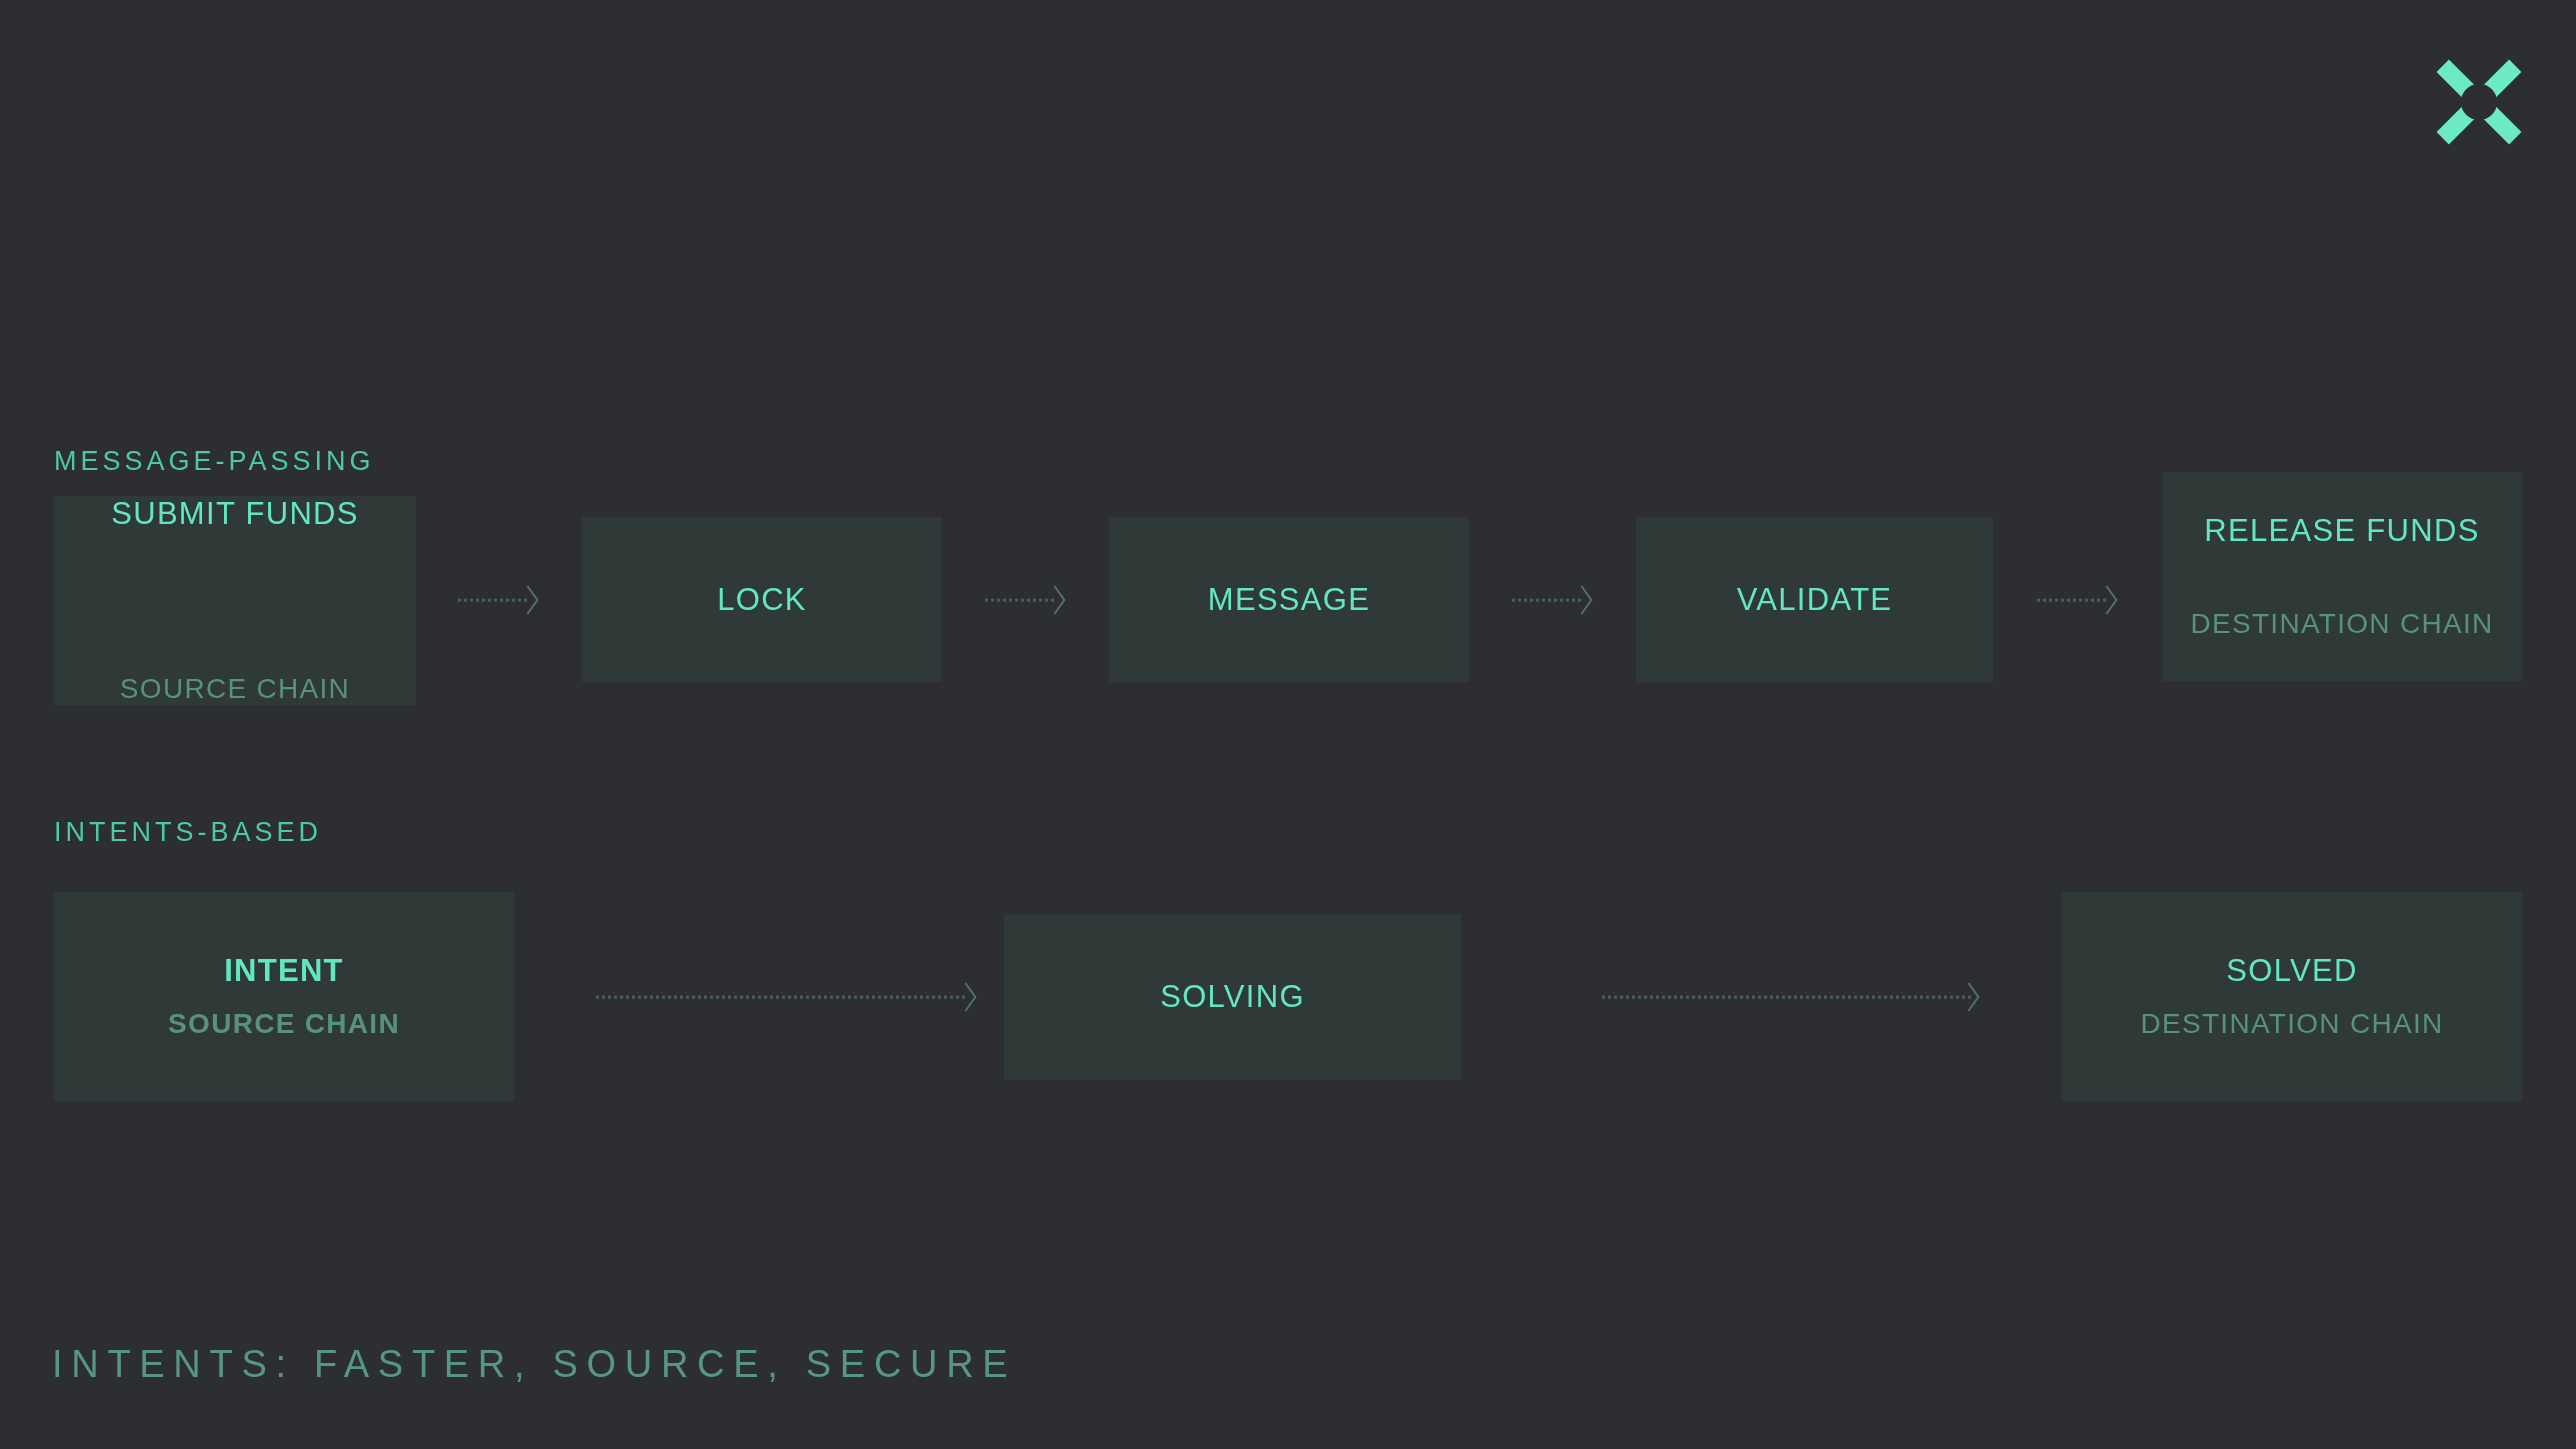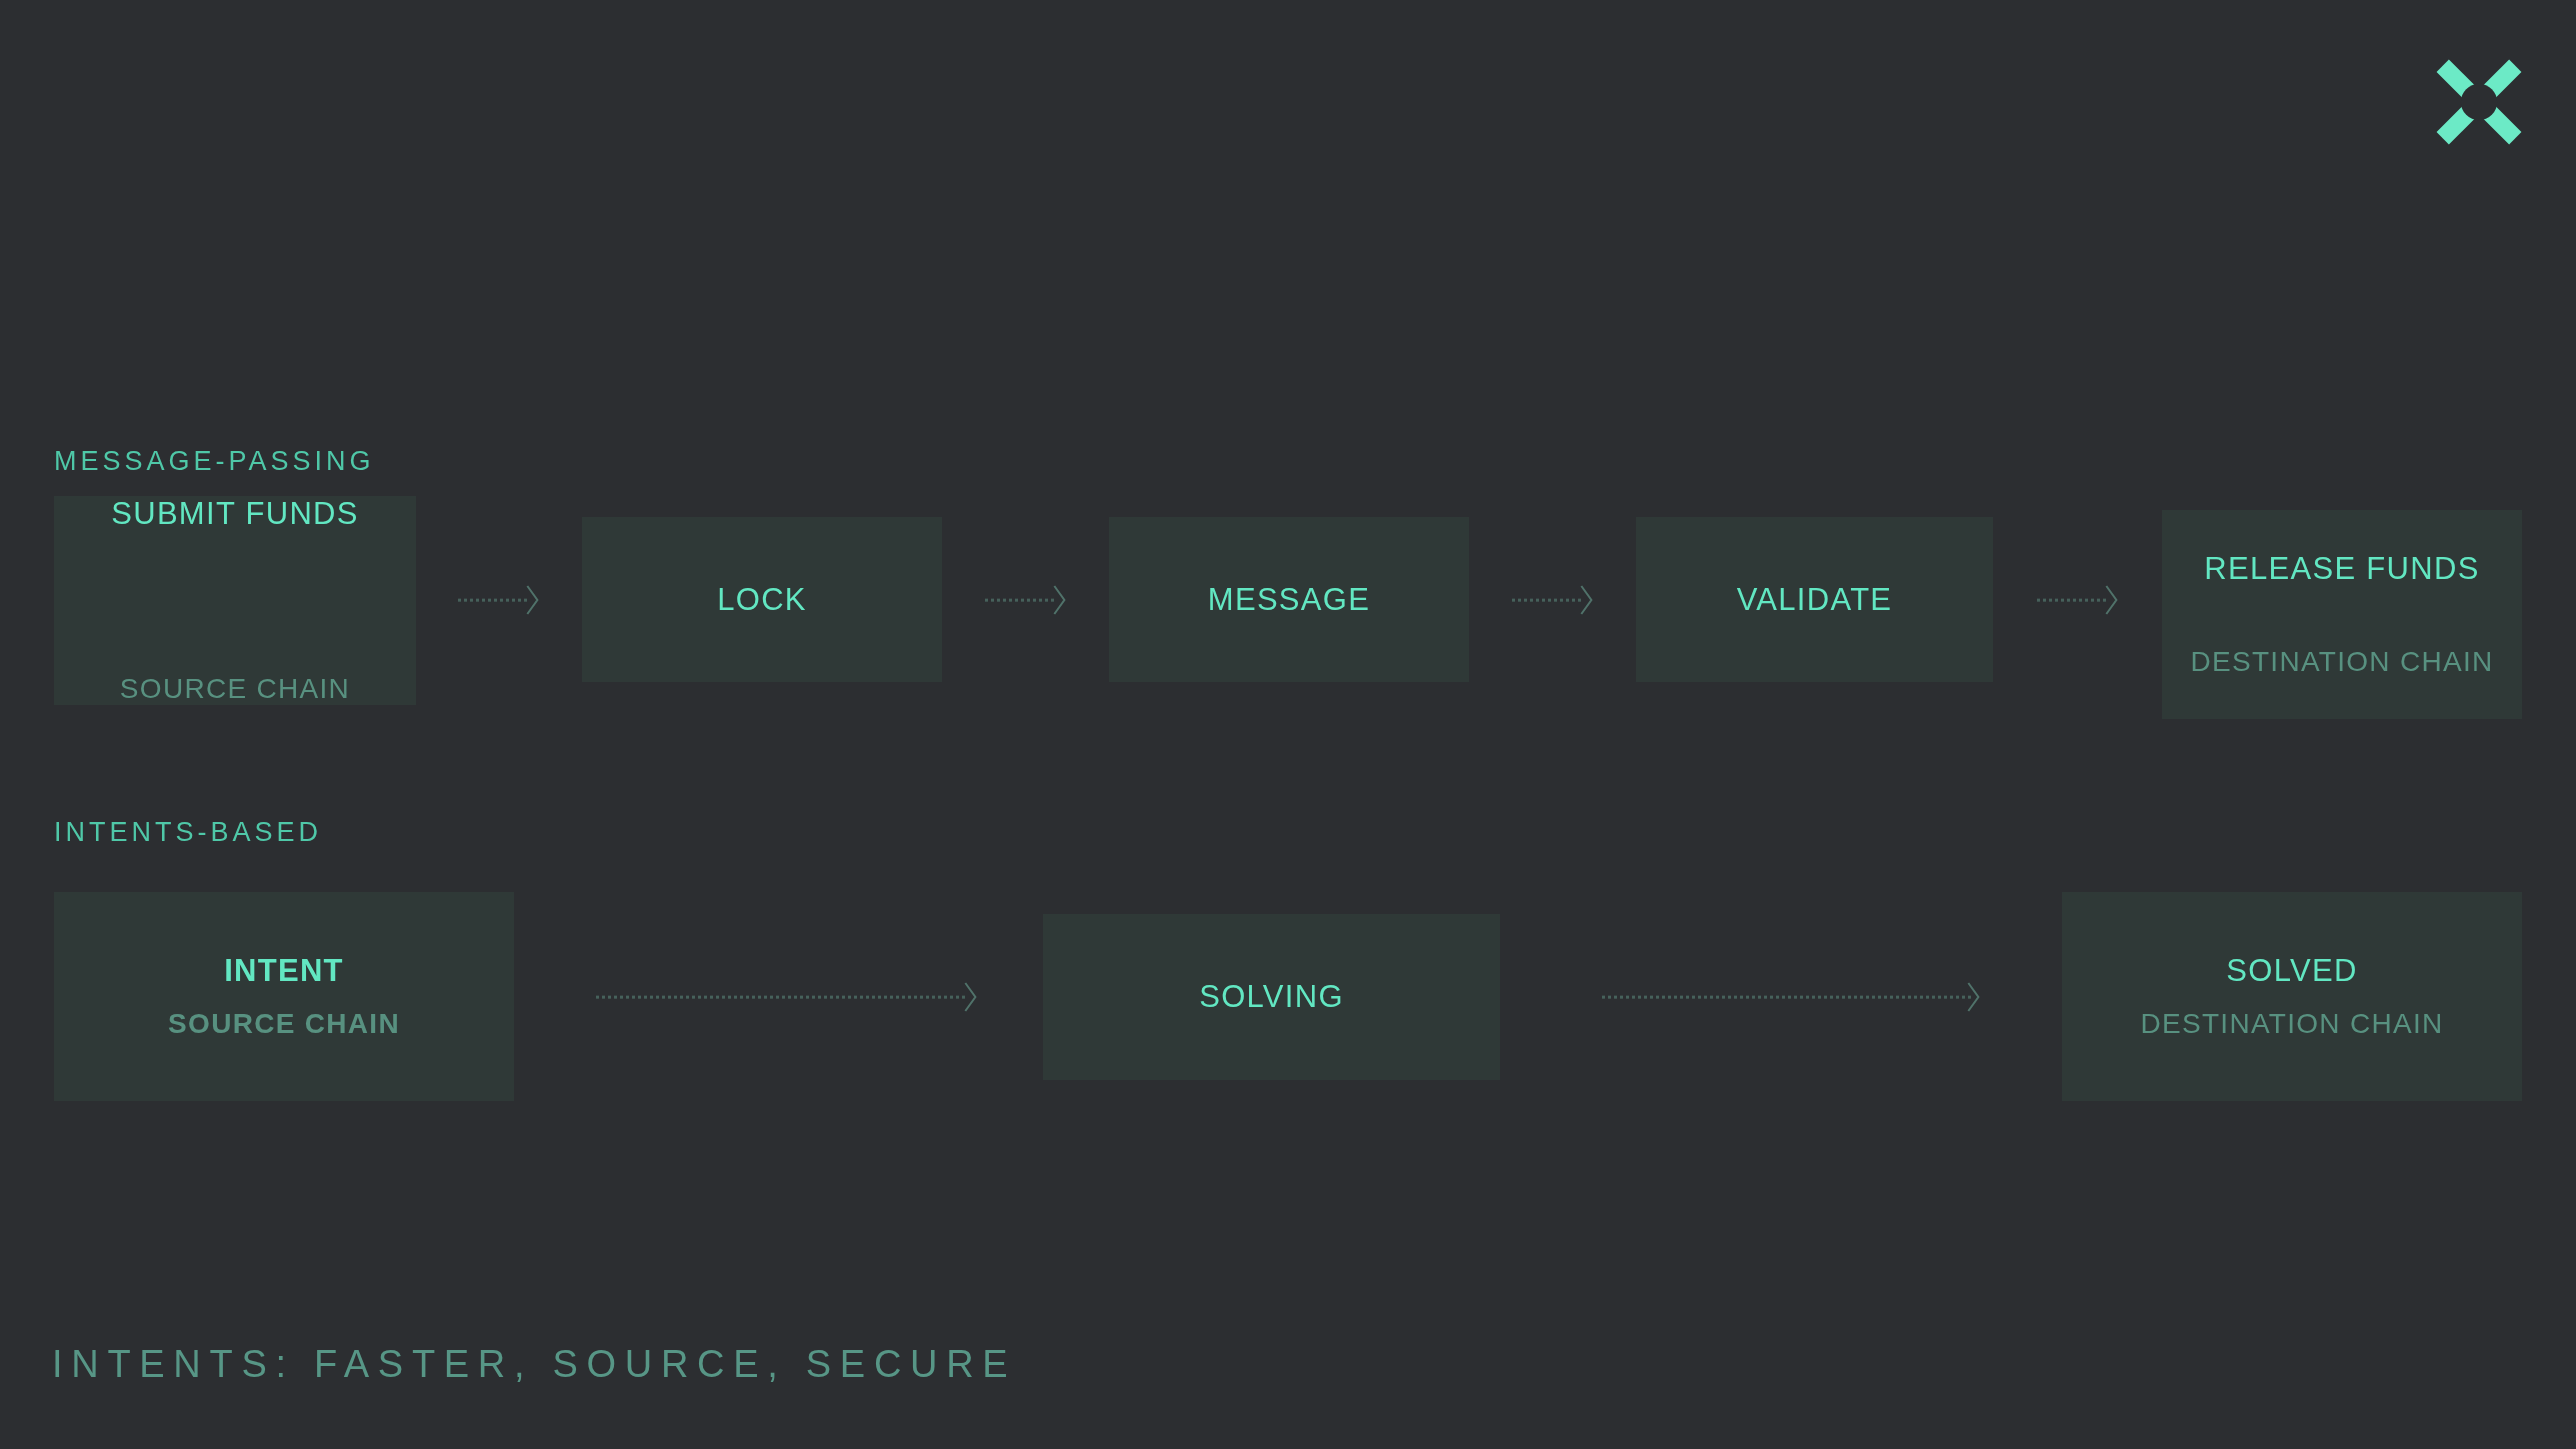--- a/index.html
+++ b/index.html
@@ -105,40 +105,40 @@
     <div class="node-title">VALIDATE</div>
   </div>
 
   <div class="arrow" style="left:2037px;top:584px;width:81px;">
     <i class="arrow-line"></i>
     <svg class="arrow-head" viewBox="0 0 20 48" preserveAspectRatio="none">
         <polyline points="2,3 17,24 2,45"></polyline>
       </svg>
   </div>
 
-  <div class="node" style="left:2162px;top:510px;width:360px;height:209px;gap:40px;">
+  <div class="node" style="left:2162px;top:472px;width:360px;height:209px;gap:40px;">
     <div class="node-title">RELEASE FUNDS</div>
     <div class="node-sub">DESTINATION CHAIN</div>
   </div>
 
   <div class="section-label" style="left:54px;top:817px;">INTENTS-BASED</div>
 
   <div class="node" style="left:54px;top:892px;width:460px;height:209px;font-weight:bold;">
     <div class="node-title">INTENT</div>
     <div class="node-sub">SOURCE CHAIN</div>
   </div>
 
   <div class="arrow" style="left:596px;top:981px;width:381px;">
     <i class="arrow-line"></i>
     <svg class="arrow-head" viewBox="0 0 20 48" preserveAspectRatio="none">
         <polyline points="2,3 17,24 2,45"></polyline>
       </svg>
   </div>
 
-  <div class="node" style="left:1043px;top:914px;width:457px;height:166px;">
+  <div class="node" style="left:1004px;top:914px;width:457px;height:166px;">
     <div class="node-title">SOLVING</div>
   </div>
 
   <div class="arrow" style="left:1602px;top:981px;width:378px;">
     <i class="arrow-line"></i>
     <svg class="arrow-head" viewBox="0 0 20 48" preserveAspectRatio="none">
         <polyline points="2,3 17,24 2,45"></polyline>
       </svg>
   </div>
 

